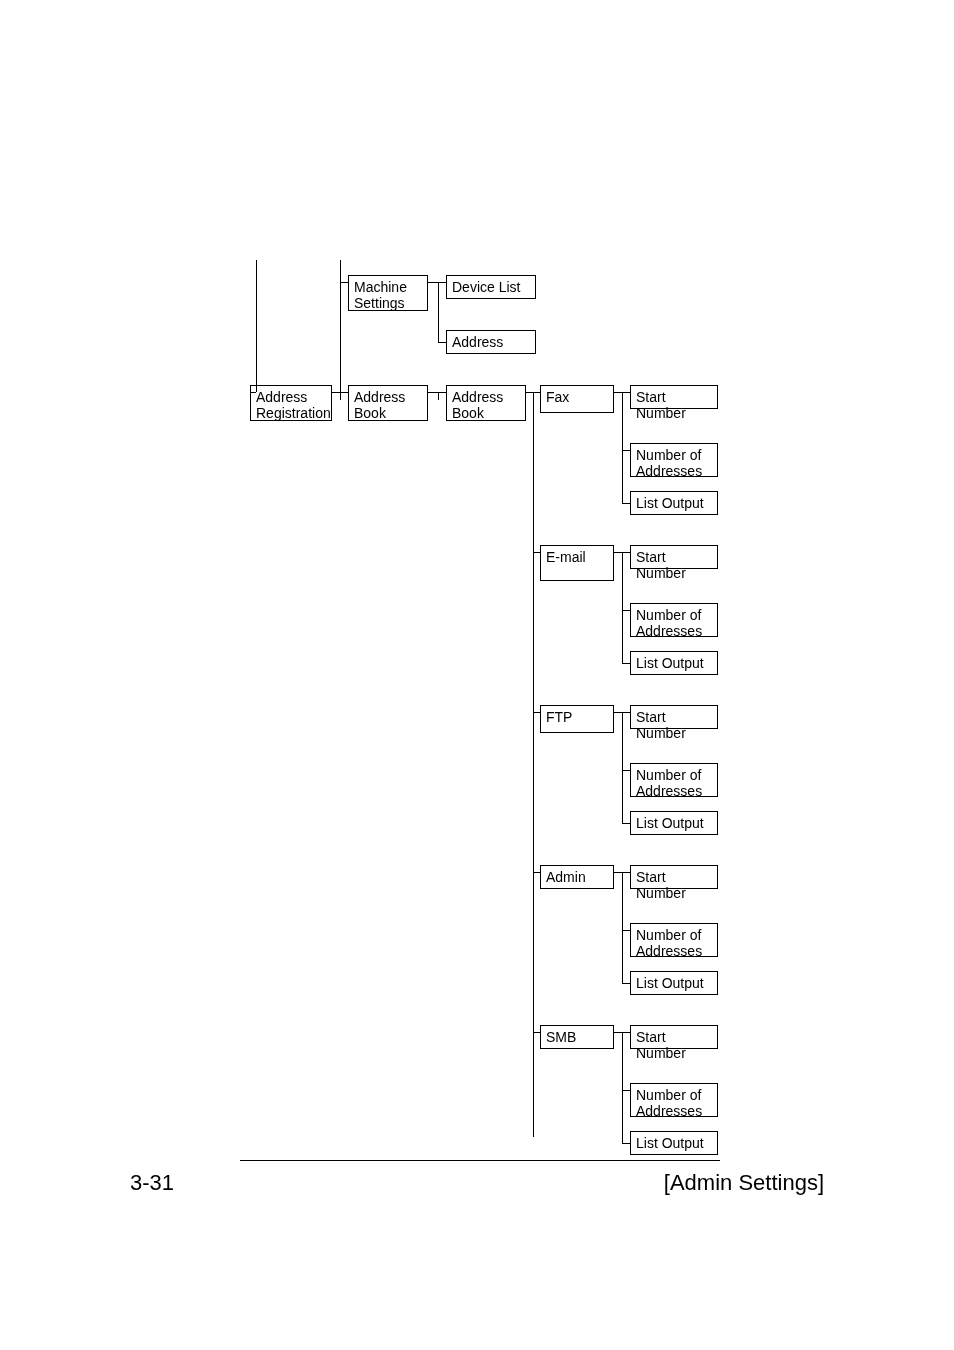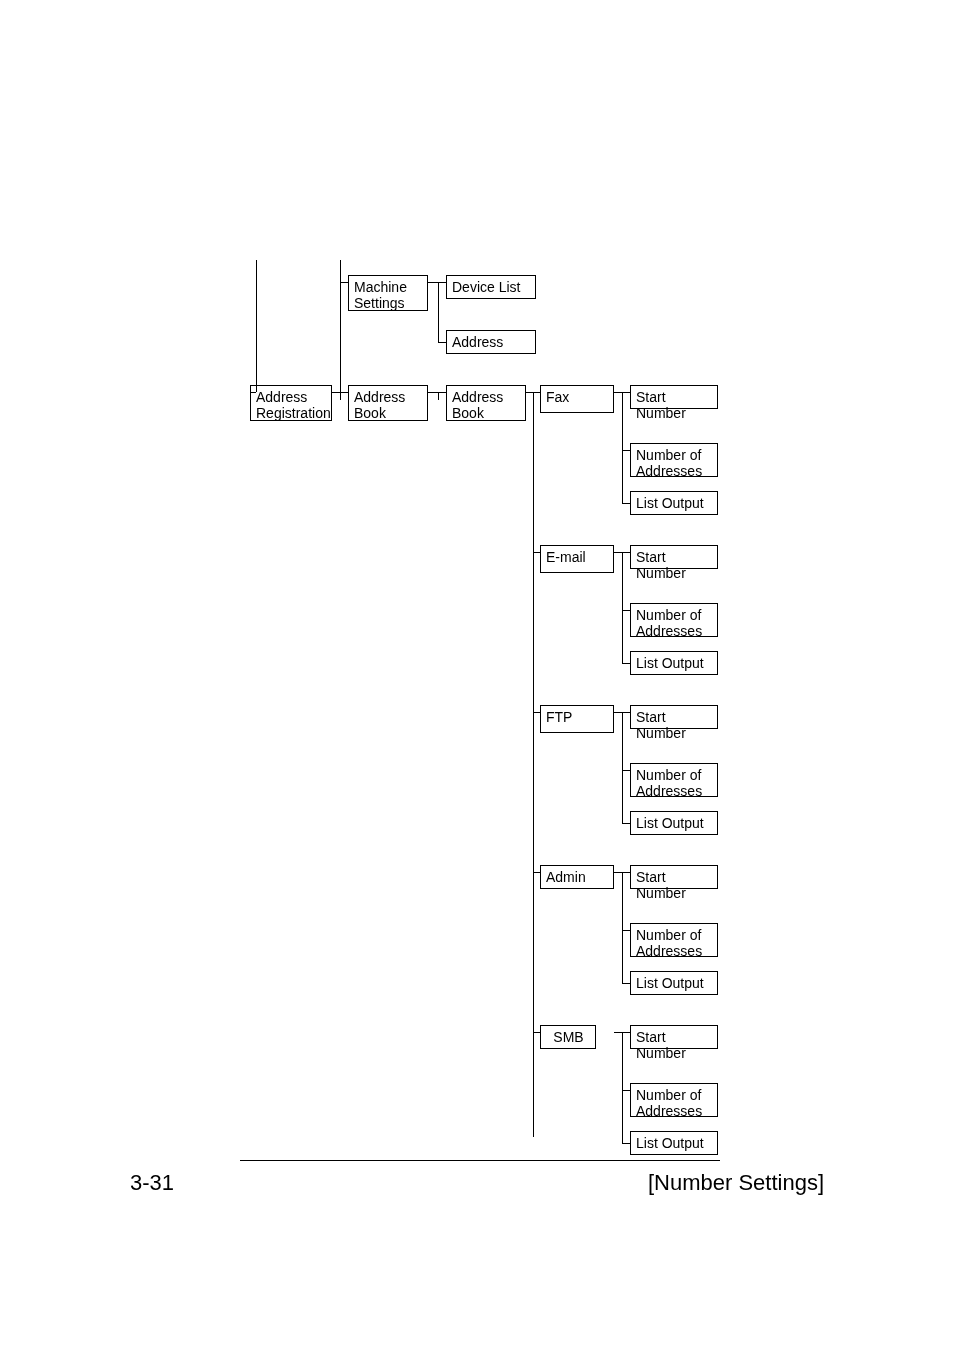--- a/index.html
+++ b/index.html
@@ -82,21 +82,21 @@
 <div class="box" style="left:630px; top:385px; width:88px; height:24px;">
   <span>Start Number</span>
 </div>
 <div class="box multi" style="left:630px; top:443px; width:88px; height:34px;">
   <span>Number of<br>Addresses</span>
 </div>
 <div class="box" style="left:630px; top:491px; width:88px; height:24px;">
   <span>List Output</span>
 </div>
 
-<div class="box" style="left:540px; top:545px; width:74px; height:28px;">
+<div class="box" style="left:540px; top:545px; width:74px; height:36px;">
   <span>E-mail</span>
 </div>
 <div class="box" style="left:630px; top:545px; width:88px; height:24px;">
   <span>Start Number</span>
 </div>
 <div class="box multi" style="left:630px; top:603px; width:88px; height:34px;">
   <span>Number of<br>Addresses</span>
 </div>
 <div class="box" style="left:630px; top:651px; width:88px; height:24px;">
   <span>List Output</span>
@@ -121,21 +121,21 @@
 <div class="box" style="left:630px; top:865px; width:88px; height:24px;">
   <span>Start Number</span>
 </div>
 <div class="box multi" style="left:630px; top:923px; width:88px; height:34px;">
   <span>Number of<br>Addresses</span>
 </div>
 <div class="box" style="left:630px; top:971px; width:88px; height:24px;">
   <span>List Output</span>
 </div>
 
-<div class="box" style="left:540px; top:1025px; width:56px; height:24px;justify-content:center;">
+<div class="box" style="left:540px; top:1025px; width:74px; height:24px;">
   <span>SMB</span>
 </div>
 <div class="box" style="left:630px; top:1025px; width:88px; height:24px;">
   <span>Start Number</span>
 </div>
 <div class="box multi" style="left:630px; top:1083px; width:88px; height:34px;">
   <span>Number of<br>Addresses</span>
 </div>
 <div class="box" style="left:630px; top:1131px; width:88px; height:24px;">
   <span>List Output</span>
@@ -197,16 +197,16 @@
 <div class="line" style="left:622px; top:1032px; width:8px; height:1px;"></div>
 <div class="line" style="left:622px; top:1090px; width:8px; height:1px;"></div>
 <div class="line" style="left:622px; top:1143px; width:8px; height:1px;"></div>
 
 <div class="hr" style="left:240px; top:1160px; width:480px;"></div>
 
 <div class="footer-left">
   <span>3-31</span>
 </div>
 <div class="footer-right">
-  <span>[Number Settings]</span>
+  <span>[Admin Settings]</span>
 </div>
 
 </div>
 
 </body></html>

